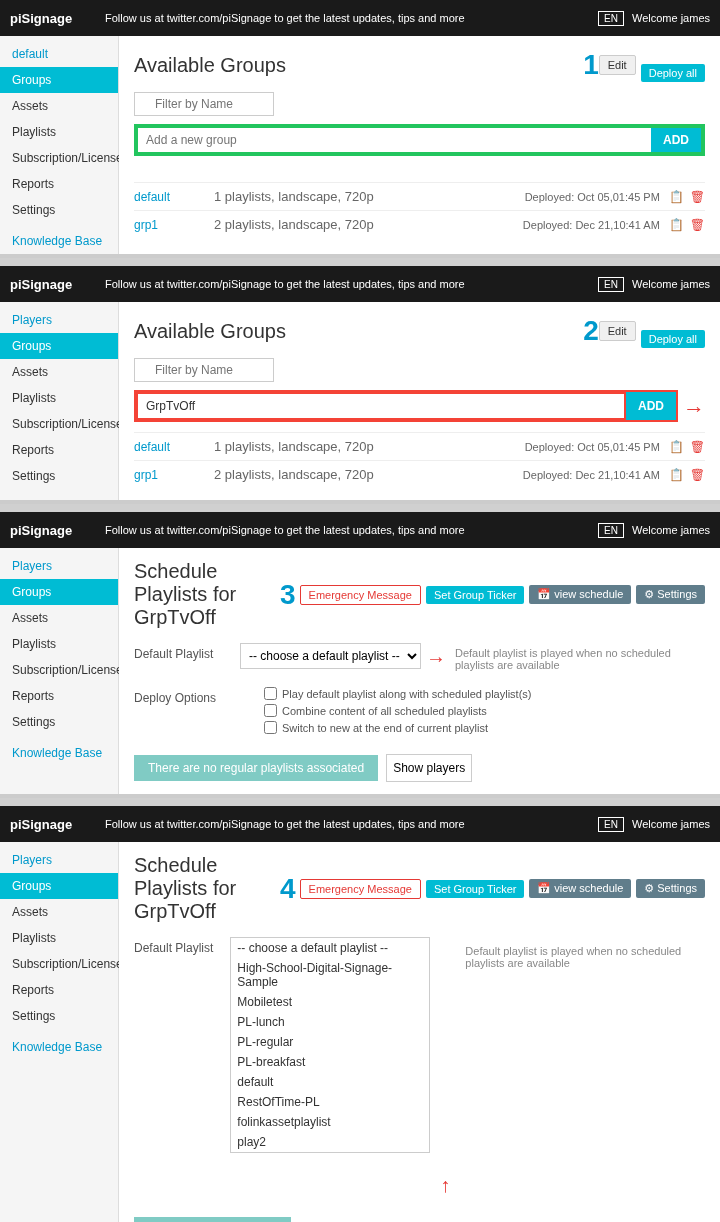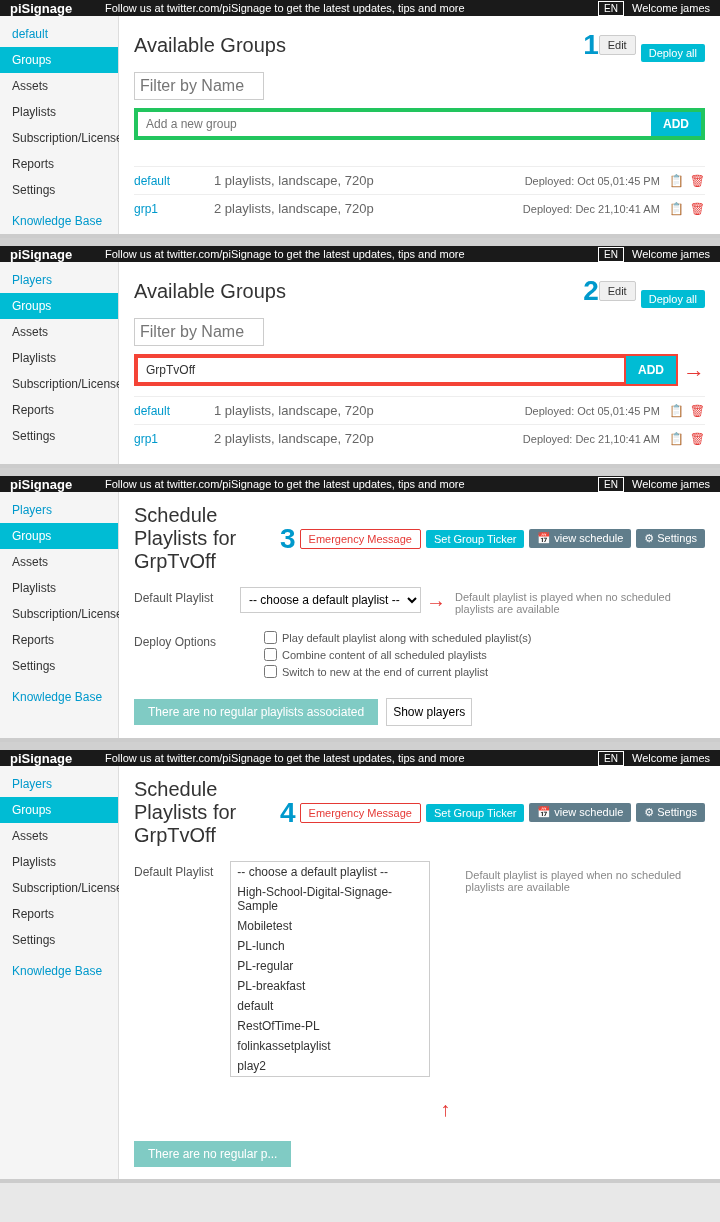--- a/index.html
+++ b/index.html
@@ -5,21 +5,21 @@
     * { margin: 0; padding: 0; box-sizing: border-box; }
     body { font-family: Arial, sans-serif; font-size: 12px; background: #e8e8e8; width: 720px; }
 
     
     .top-bar {
       background: #1a1a1a;
       color: white;
       display: flex;
       align-items: center;
       padding: 4px 10px;
-      height: 16px;
+      height: 36px;
     }
     .logo {
       font-size: 13px;
       font-weight: bold;
       color: white;
       margin-right: 15px;
       min-width: 80px;
     }
     .top-bar-text { font-size: 11px; flex: 1; }
     .top-bar-right { display: flex; align-items: center; gap: 8px; }
@@ -76,23 +76,23 @@
       border-radius: 2px;
     }
     .btn-default { background: #f0f0f0; border: 1px solid #ccc; color: #333; }
     .btn-teal { background: #00bcd4; color: white; margin-top: 16px; }
     .btn-sm { font-size: 11px; padding: 3px 8px; }
 
     
     .filter-bar { margin-bottom: 8px; }
     .filter-input {
       border: 1px solid #ccc;
-      padding: 4px 5px;
-      font-size: 16px;
-      width: 130px;
+      padding: 4px 20px;
+      font-size: 12px;
+      width: 140px;
       color: #999;
     }
 
     
     .add-group-bar {
       display: flex;
       border: 4px solid #22c55e;
       margin-bottom: 26px;
     }
     .add-group-input {

